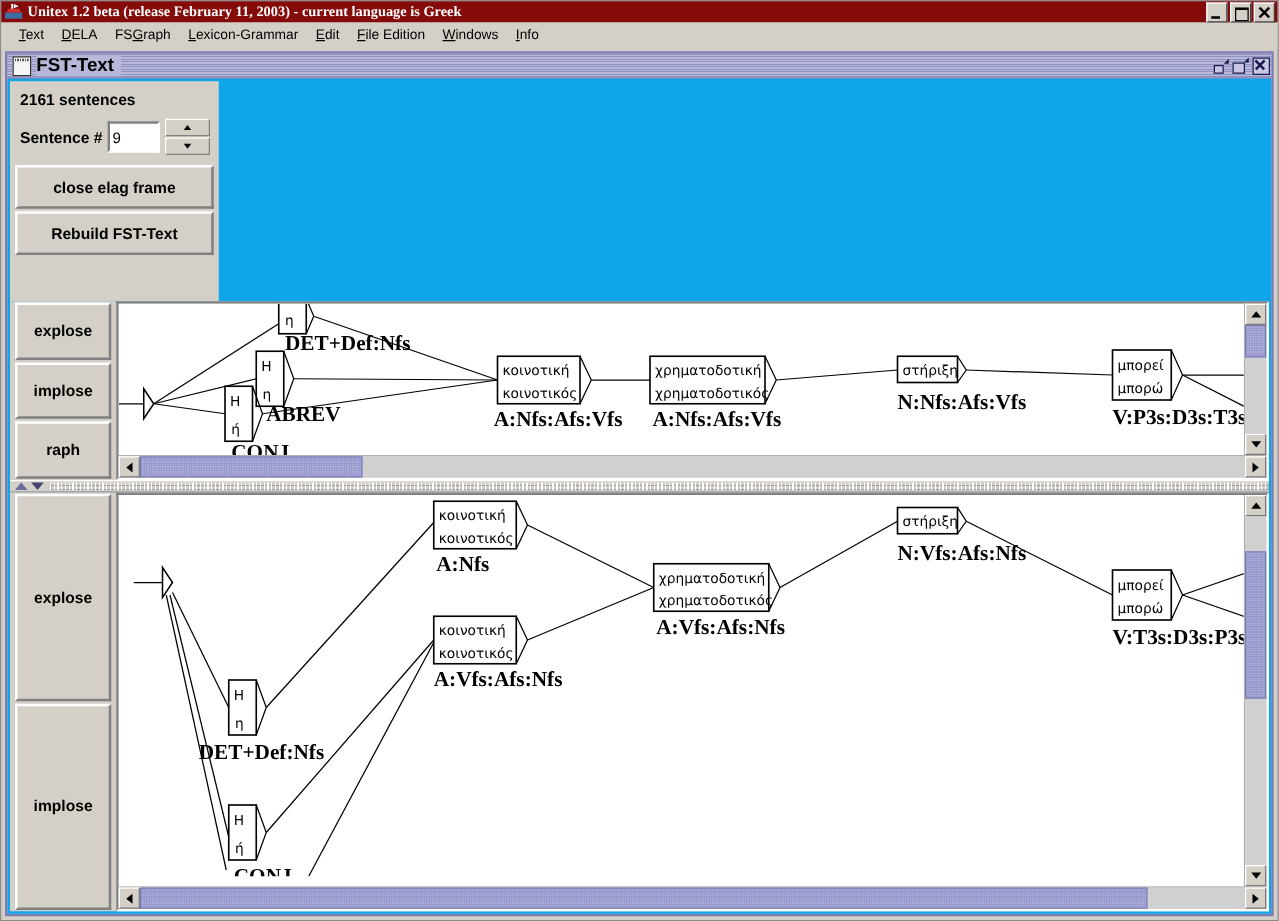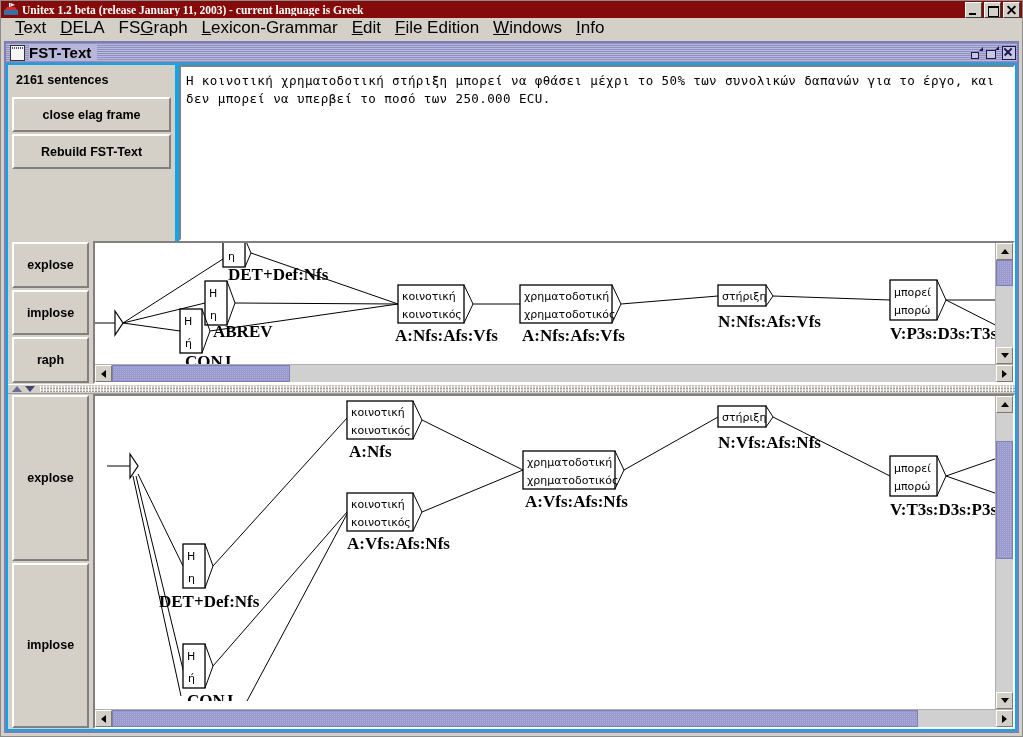--- a/index.html
+++ b/index.html
@@ -24,21 +24,21 @@
   .tb-btn i{position:absolute;display:block;background:#000;}
   .tb-min i{width:7px;height:2px;left:3px;bottom:2px;}
   .tb-max i{width:9px;height:8px;left:3px;top:3px;background:transparent;border:1px solid #000;border-top-width:2px;}
   .tb-close::before,.tb-close::after{content:"";position:absolute;left:2px;top:6px;width:11px;height:2px;background:#000;}
   .tb-close::before{transform:rotate(45deg);}
   .tb-close::after{transform:rotate(-45deg);}
 
   
   .menubar{height:20px;background:#d4d0c8;display:flex;align-items:center;
            padding-left:7px;flex:0 0 auto;border-bottom:1px solid #d4d0c8;}
-  .menu-item{font-family:"Liberation Sans",sans-serif;font-size:17px;color:#000;
+  .menu-item{font-family:"Liberation Sans",sans-serif;font-size:11px;color:#000;
              padding:1px 7px;white-space:nowrap;cursor:default;}
   .menu-item u{text-decoration:underline;}
 
   
   .iframe-wrap{flex:1 1 auto;margin:2px 3px 3px 3px;border:2px solid #7b7fb5;
                background:#d4d0c8;display:flex;flex-direction:column;box-sizing:border-box;
                position:relative;}
   .if-title{height:19px;flex:0 0 auto;display:flex;align-items:center;
             background-color:#a0a0c8;
             background-image:repeating-linear-gradient(0deg,#8f8fc0 0 1px,#b9b9dc 1px 2px),
@@ -157,21 +157,21 @@
 
   <div class="titlebar">
     <span class="tb-icon">
       <svg width="14" height="13" viewBox="0 0 14 13">
         <rect x="0" y="7" width="14" height="5" fill="#3b6ea5"></rect>
         <path d="M1 7 L13 7 L11 4 L3 4 Z" fill="#c33"></path>
         <rect x="5" y="0" width="1.5" height="4" fill="#fff"></rect>
         <path d="M7 0 L11 2 L7 3.5 Z" fill="#eee"></path>
       </svg>
     </span>
-    <span class="tb-title">Unitex 1.2 beta (release January 11, 2003) - current language is Greek</span>
+    <span class="tb-title">Unitex 1.2 beta (release February 11, 2003) - current language is Greek</span>
     <span class="tb-btns">
       <span class="tb-btn tb-min">
           <i></i>
         </span>
       <span class="tb-btn tb-max">
           <i></i>
         </span>
       <span class="tb-btn tb-close"></span>
     </span>
   </div>
@@ -204,25 +204,34 @@
       <span class="if-btn if-close">
           <span class="bx"></span>
         </span>
     </div>
 
     <div class="if-body">
 
       <div class="top-area">
         <div class="ctrl-panel">
           <div class="sent-count">2161 sentences</div>
+          <div class="sent-row">
+            <span class="sent-label">Sentence #</span>
+            <span class="sent-input">9</span>
+            <span class="spin">
+              <span class="spin-btn spin-up">
+                  <span class="ar"></span>
+                </span>
+              <span class="spin-btn spin-dn">
+                  <span class="ar"></span>
+                </span>
+            </span>
+          </div>
           <div class="pbtn">close elag frame</div>
           <div class="pbtn">Rebuild FST-Text</div>
-        </div>
-        <div class="text-panel">
-          <div class="sent-text">Η κοινοτική χρηματοδοτική στήριξη μπορεί να φθάσει μέχρι το 50% των συνολικών δαπανών για το έργο, και δεν μπορεί να υπερβεί το ποσό των 250.000 ECU.</div>
         </div>
       </div>
 
       <div class="panes">
 
         <div class="pane pane-top">
           <div class="btncol">
             <div class="gbtn">explose</div>
             <div class="gbtn">implose</div>
             <div class="gbtn">raph</div>

